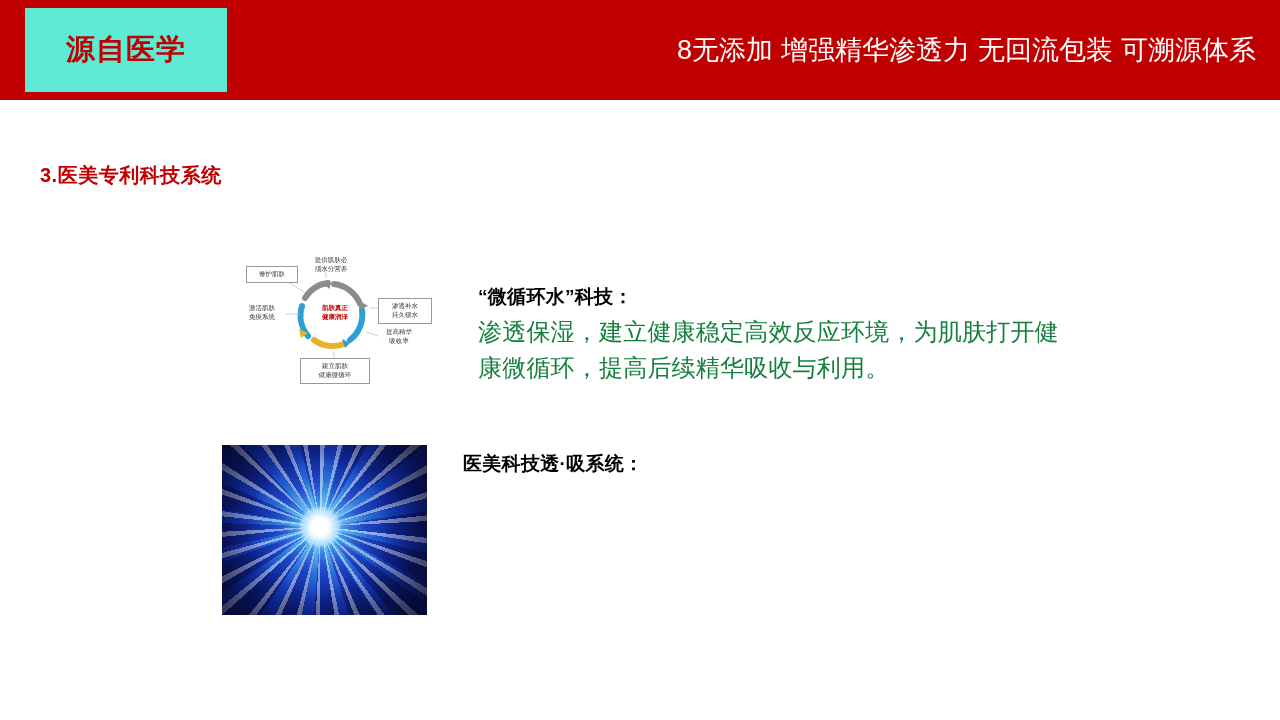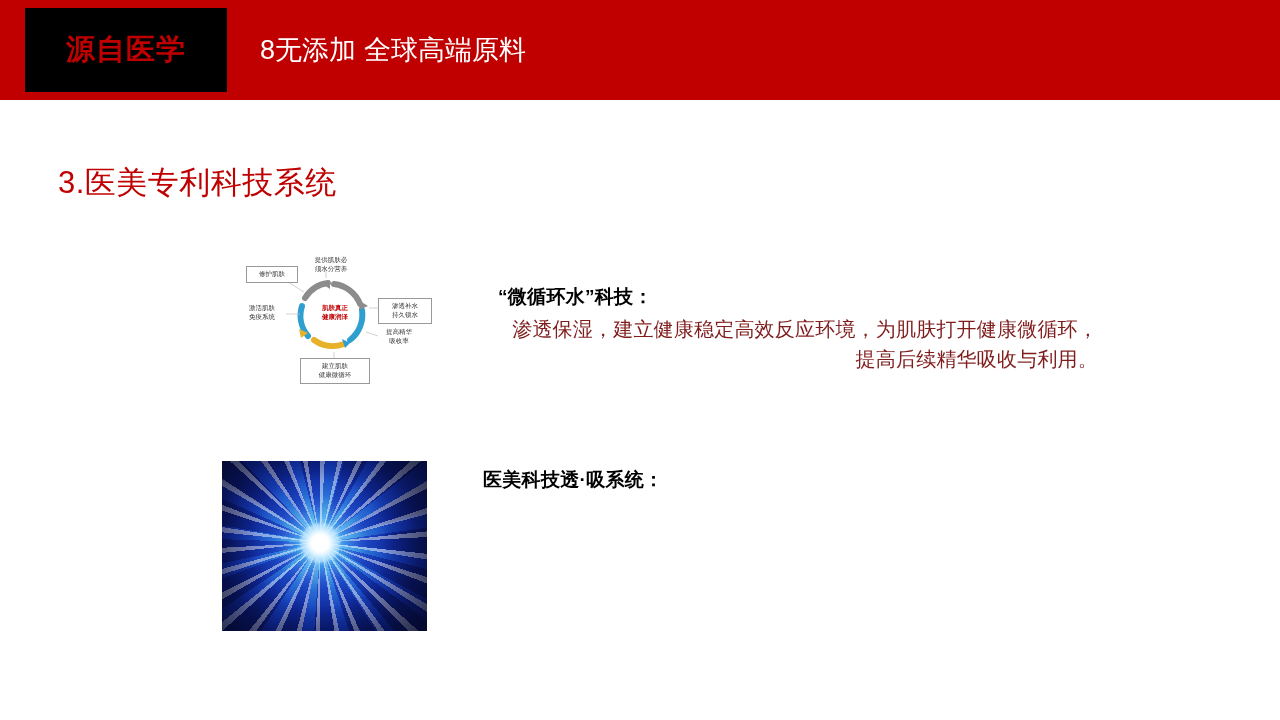--- a/index.html
+++ b/index.html
@@ -21,69 +21,68 @@
     left: 0;
     top: 0;
     width: 1280px;
     height: 100px;
     background: #c00000;
     display: flex;
     align-items: stretch;
   }
   .banner-brand {
     width: 208px;
-    background: #000000;
+    background: #5eead4;
     border: 3px solid #c00000;
     box-sizing: border-box;
     display: flex;
     align-items: center;
     justify-content: center;
     margin: 5px 0 5px 22px;
     height: 90px;
   }
   .banner-brand-text {
     color: #c00000;
     font-size: 29px;
     font-weight: bold;
     letter-spacing: 1px;
   }
   .banner-items {
     flex: 1;
     display: flex;
     align-items: center;
-    justify-content: flex-start;
+    justify-content: flex-end;
     padding: 0 20px 0 26px;
   }
   .banner-item {
     color: #ffffff;
     font-size: 27px;
     white-space: nowrap;
     padding: 0 4px;
   }
 
   
   .section-title {
     position: absolute;
-    left: 58px;
+    left: 40px;
     top: 162px;
     color: #c00000;
-    font-size: 31px;
-    font-weight: normal;
+    font-size: 20px;
+    font-weight: bold;
     letter-spacing: 0.5px;
   }
 
   
   .block {
     position: absolute;
     display: flex;
     align-items: flex-start;
-    gap: 20px;
   }
   .block-1 { left: 238px; top: 248px; }
-  .block-2 { left: 222px; top: 461px; }
+  .block-2 { left: 222px; top: 445px; }
 
   .figure-1 {
     width: 200px;
     height: 135px;
     position: relative;
     background: #ffffff;
   }
   .figure-2 {
     width: 205px;
     height: 170px;
@@ -103,25 +102,24 @@
     padding-top: 6px;
   }
   .text-head {
     font-size: 19px;
     font-weight: bold;
     color: #000000;
     margin-bottom: 4px;
     letter-spacing: 0.3px;
   }
   .text-body {
-    font-size: 20px;
-    color: #7f1d1d;
+    font-size: 24px;
+    color: #15803d;
     line-height: 1.5;
     letter-spacing: 0.2px;
-    text-align: right;
   }
 
   
   .diagram-svg { position: absolute; left: 0; top: 0; }
   .lbl {
     position: absolute;
     font-size: 6.5px;
     color: #333333;
     text-align: center;
     line-height: 1.35;
@@ -191,21 +189,23 @@
 </style>
 </head>
 <body>
 
 <div class="banner">
   <div class="banner-brand">
     <span class="banner-brand-text">源自医学</span>
   </div>
   <div class="banner-items">
     <span class="banner-item">8无添加</span>
-    <span class="banner-item">全球高端原料</span>
+    <span class="banner-item">增强精华渗透力</span>
+    <span class="banner-item">无回流包装</span>
+    <span class="banner-item">可溯源体系</span>
   </div>
 </div>
 
 <div class="section-title">3.医美专利科技系统</div>
 
 <div class="block block-1">
 
   <div class="figure-1">
     <svg class="diagram-svg" width="200" height="135" viewBox="0 0 200 135">
 

